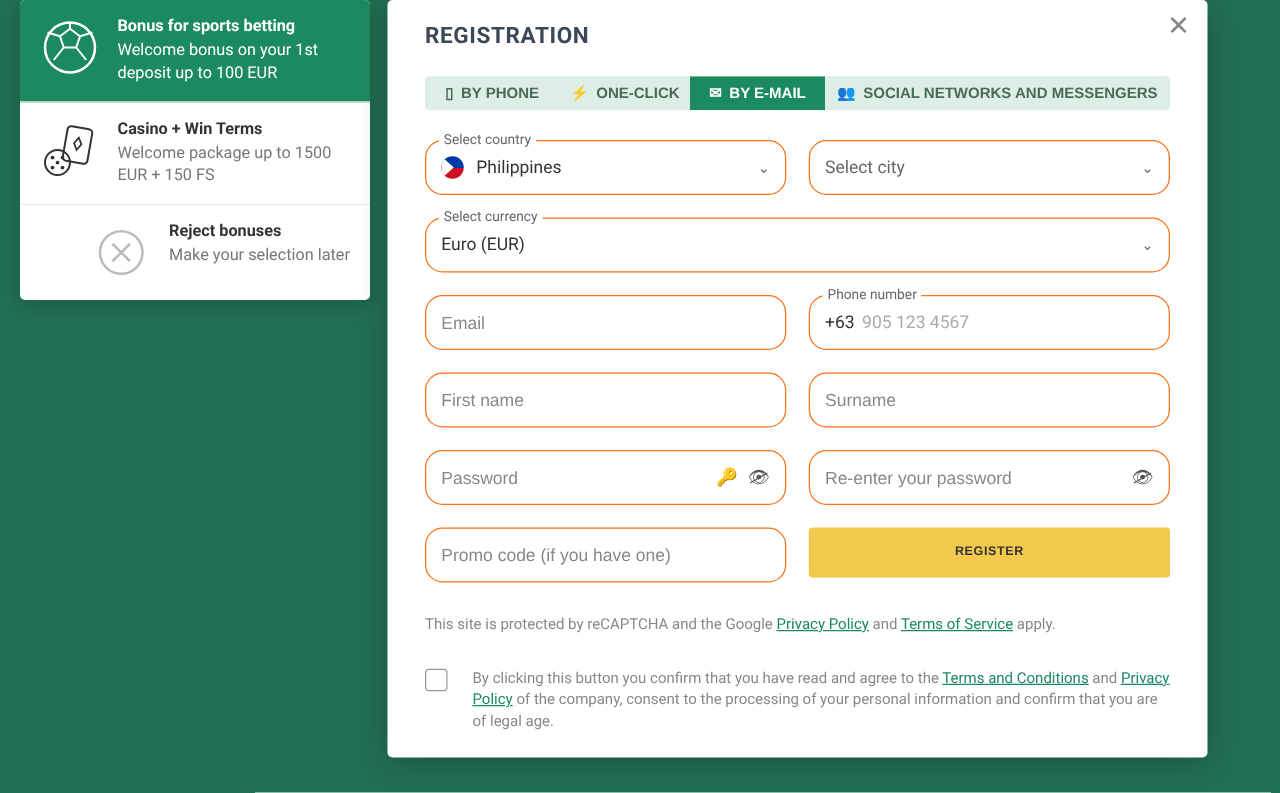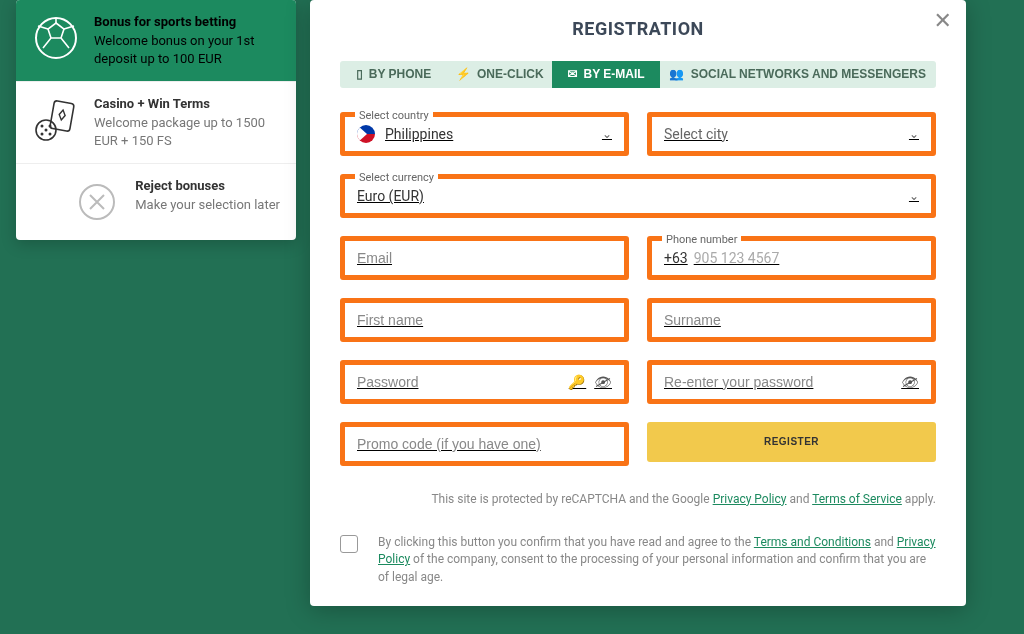--- a/index.html
+++ b/index.html
@@ -31,21 +31,21 @@
     display: flex;
     align-items: flex-start;
     padding: 14px 16px;
     border-bottom: 1px solid #eee;
     cursor: pointer;
     gap: 14px;
   }
   .bonus-item:last-child { border-bottom: none; justify-content: flex-end; }
   .bonus-item.active {
     background: #1c8a5f;
-    color: #000000;
+    color: #ffffff;
   }
   .bonus-icon {
     width: 48px;
     height: 48px;
     flex-shrink: 0;
     display: flex;
     align-items: center;
     justify-content: center;
   }
   .bonus-title {
@@ -78,21 +78,20 @@
     right: 14px;
     top: 10px;
     font-size: 22px;
     color: #888;
     cursor: pointer;
     background: none;
     border: none;
     line-height: 1;
   }
   .modal-title {
-    text-align: center;
     font-size: 18px;
     font-weight: 700;
     color: #3c4858;
     letter-spacing: 0.5px;
     margin-bottom: 22px;
   }
   
   .tabs {
     display: flex;
     gap: 0;
@@ -126,27 +125,26 @@
   .tab-icon { font-size: 12px; }
   
   .form-grid {
     display: grid;
     grid-template-columns: 1fr 1fr;
     gap: 18px 18px;
   }
   .full { grid-column: 1 / -1; }
   .field {
     position: relative;
-    border: 5px solid #f97316;
-    border-radius: 3px;
+    border: 1px solid #f97316;
+    border-radius: 14px;
     height: 44px;
     display: flex;
     align-items: center;
     padding: 0 12px;
-    text-decoration: underline;
   }
   .field-label {
     position: absolute;
     left: 10px;
     top: -8px;
     background: #fff;
     padding: 0 4px;
     font-size: 11px;
     color: #666;
   }
@@ -216,21 +214,21 @@
     border: none;
     background: #f2c94c;
     color: #333;
     font-weight: 700;
     font-size: 10px;
     letter-spacing: 0.5px;
     border-radius: 3px;
     cursor: pointer;
   }
   .recaptcha-note {
-    text-align: right;
+    text-align: left;
     font-size: 12px;
     color: #888;
     margin-top: 26px;
   }
   .recaptcha-note a, .terms-text a {
     color: #1c8a5f;
     text-decoration: underline;
     cursor: pointer;
   }
   .terms-row {

